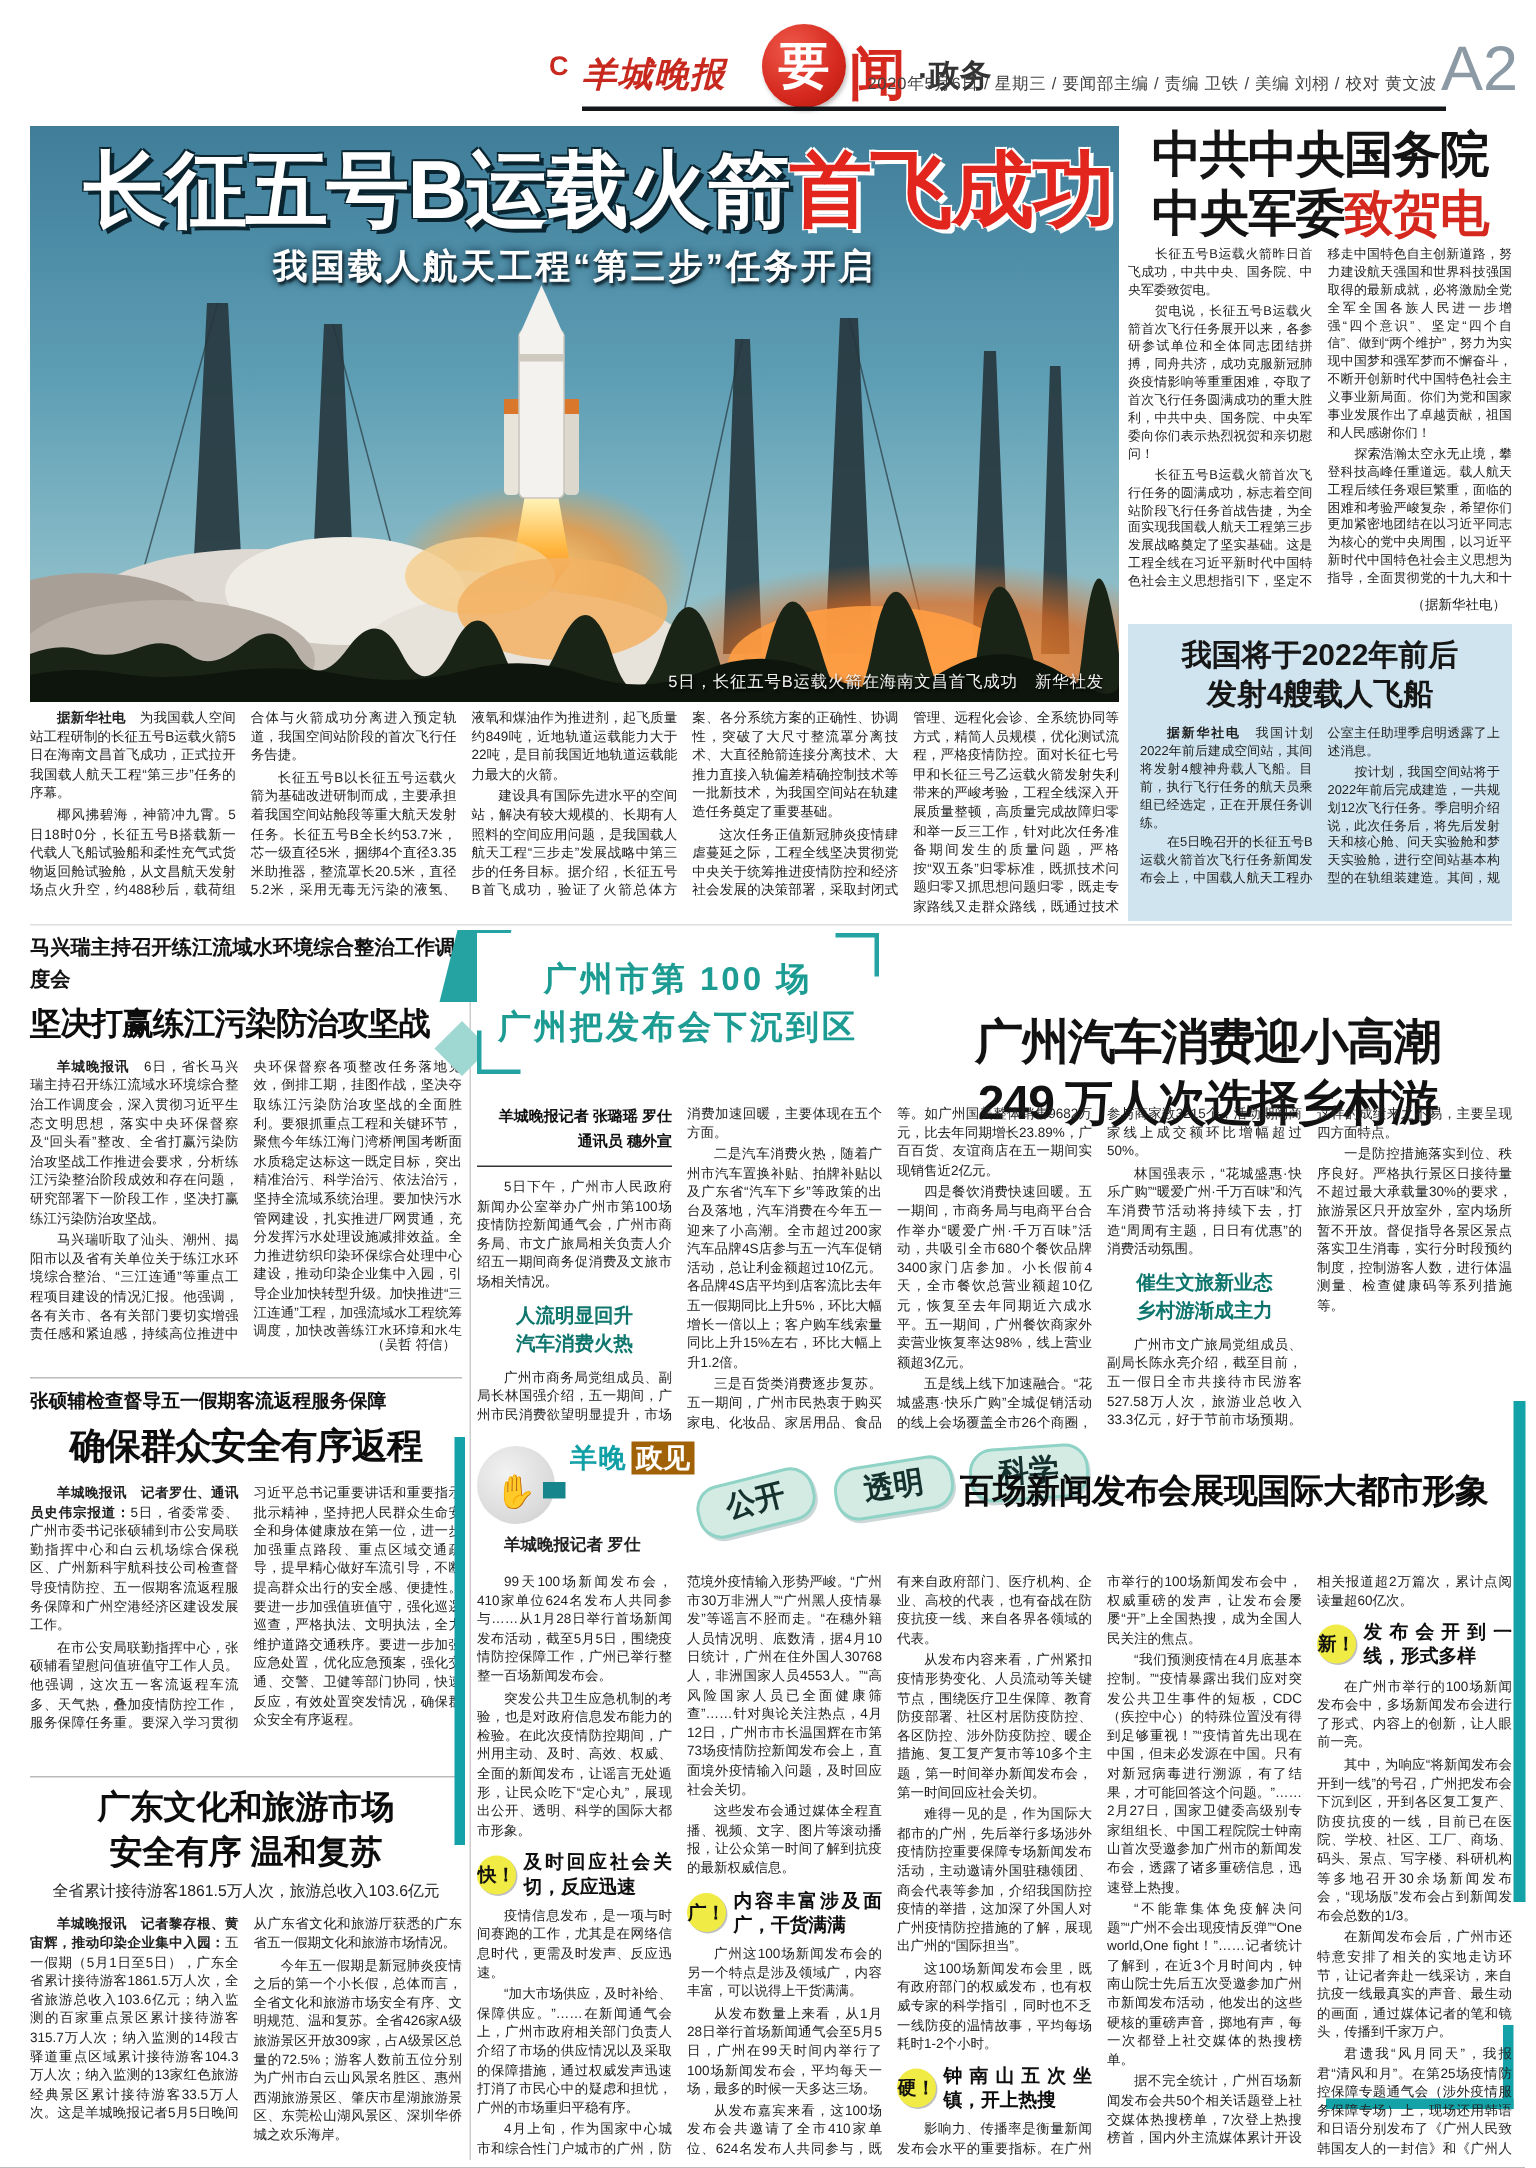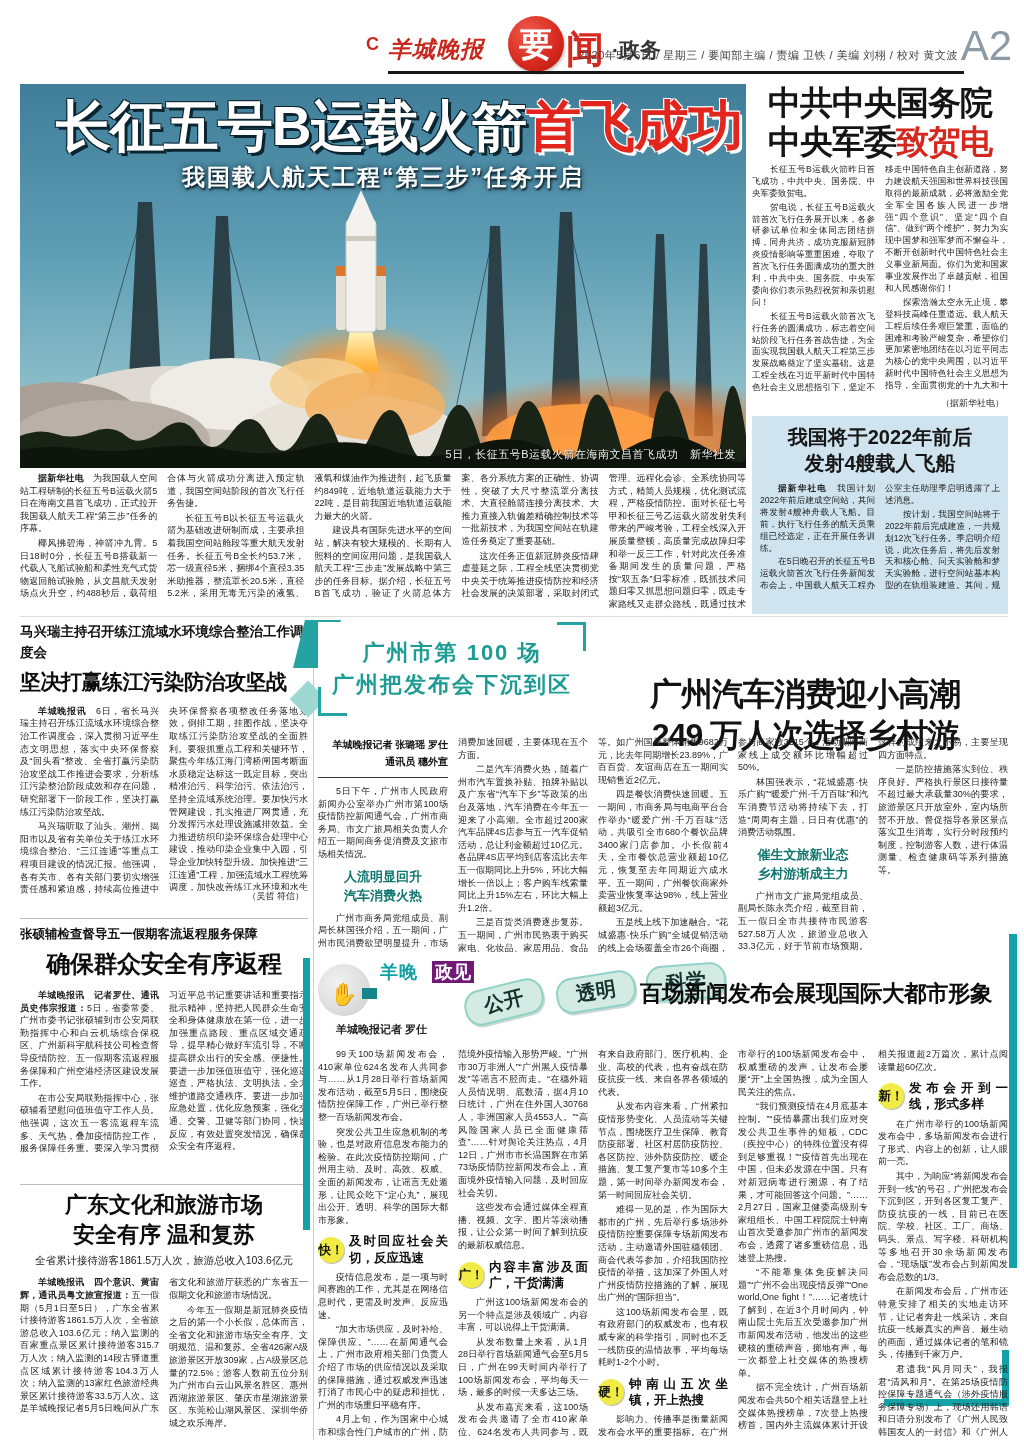--- a/index.html
+++ b/index.html
@@ -90,21 +90,21 @@
   .zj-bar-right{position:absolute;left:1009px;top:934px;width:8px;height:334px;background:#12a2a8;}
   .zj-br-v{position:absolute;left:1002px;top:1350px;width:7px;height:56px;background:#12a2a8;}
   .zj-br-h{position:absolute;left:884px;top:1399px;width:125px;height:7px;background:#12a2a8;}
   .zj-header{position:absolute;left:318px;top:956px;width:690px;height:88px;}
   .zj-cartoon{position:absolute;left:0;top:8px;width:52px;height:52px;border-radius:50%;
        background:radial-gradient(circle at 38% 35%,#f2f2f2,#d9d9d9 70%,#c4c4c4);}
   .zj-hand{position:absolute;left:12px;top:18px;font-size:22px;color:#eba77f;}
   .zj-chip{position:absolute;left:44px;top:32px;width:15px;height:11px;background:#16868c;}
   .zj-brand{position:absolute;left:62px;top:4px;font-size:18px;font-weight:900;}
   .zj-brand .b1{color:#11a0a6;letter-spacing:1px;}
-  .zj-brand .b2{background:#701a75;color:#fff;padding:1px 3px;margin-left:14px;}
+  .zj-brand .b2{background:#a16207;color:#fff;padding:1px 3px;margin-left:3px;}
   .zj-byline{position:absolute;left:18px;top:66px;font-size:11px;font-weight:bold;color:#222;}
   .pill{position:absolute;width:76px;height:32px;background:#d4ebe4;border:2px solid #8fd2c6;border-radius:16px;
        text-align:center;line-height:30px;font-size:20px;font-weight:900;color:#15312e;box-shadow:1px 2px 0 rgba(0,60,60,.2);}
   .pill1{left:146px;top:28px;transform:rotate(-14deg);}
   .pill2{left:238px;top:18px;transform:rotate(-9deg);}
   .pill3{left:328px;top:8px;transform:rotate(-4deg);}
   .zj-title{position:absolute;left:322px;top:22px;width:368px;font-size:22.5px;font-weight:900;
        letter-spacing:-.5px;white-space:nowrap;color:#0c0c0c;}
   .zjflow{position:absolute;left:318px;top:1048px;width:690px;height:392px;}
   .badge-head{break-inside:avoid;display:flex;align-items:center;gap:5px;margin:7px 0 5px;}
@@ -296,21 +296,21 @@
 
   <div class="hr2"></div>
 
   <div class="tourism">
     <div class="tour-title">
       <span>广东文化和旅游市场</span><br>
       <span>安全有序 温和复苏</span>
     </div>
     <div class="tour-deck">全省累计接待游客1861.5万人次，旅游总收入103.6亿元</div>
     <div class="tour-body bodytext cols2">
-      <p><b>羊城晚报讯　四个意识、黄宙辉，通讯员粤文旅宣报道：</b><span>五一假期（5月1日至5日），广东全省累计接待游客1861.5万人次，全省旅游总收入103.6亿元；纳入监测的百家重点景区累计接待游客315.7万人次；纳入监测的14段古驿道重点区域累计接待游客104.3万人次；纳入监测的13家红色旅游经典景区累计接待游客33.5万人次。这是羊城晚报记者5月5日晚间从广东省文化和旅游厅获悉的广东省五一假期文化和旅游市场情况。</span></p>
+      <p><b>羊城晚报讯　记者黎存根、黄宙辉，推动印染企业集中入园：</b><span>五一假期（5月1日至5日），广东全省累计接待游客1861.5万人次，全省旅游总收入103.6亿元；纳入监测的百家重点景区累计接待游客315.7万人次；纳入监测的14段古驿道重点区域累计接待游客104.3万人次；纳入监测的13家红色旅游经典景区累计接待游客33.5万人次。这是羊城晚报记者5月5日晚间从广东省文化和旅游厅获悉的广东省五一假期文化和旅游市场情况。</span></p>
       <p>今年五一假期是新冠肺炎疫情之后的第一个小长假，总体而言，全省文化和旅游市场安全有序、文明规范、温和复苏。全省426家A级旅游景区开放309家，占A级景区总量的72.5%；游客人数前五位分别为广州市白云山风景名胜区、惠州西湖旅游景区、肇庆市星湖旅游景区、东莞松山湖风景区、深圳华侨城之欢乐海岸。</p>
 
     </div>
   </div>
 
   <div class="zj-bar-left"></div>
   <div class="zj-bar-right"></div>
   <div class="zj-br-v"></div>
   <div class="zj-br-h"></div>
 

